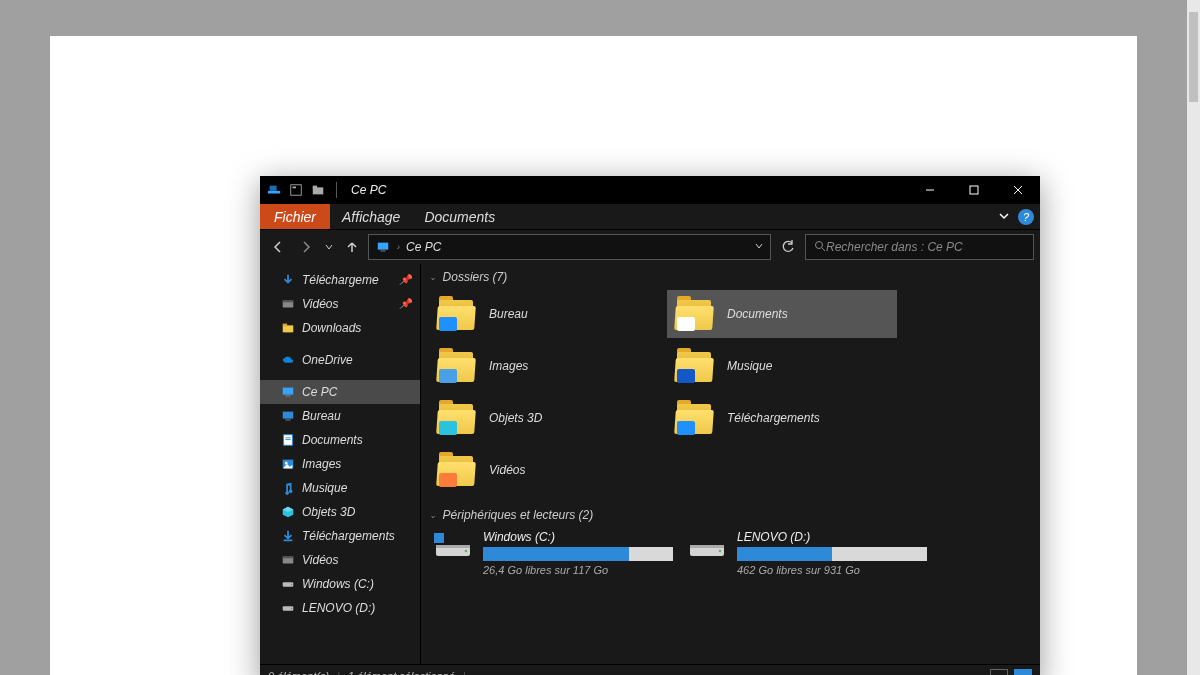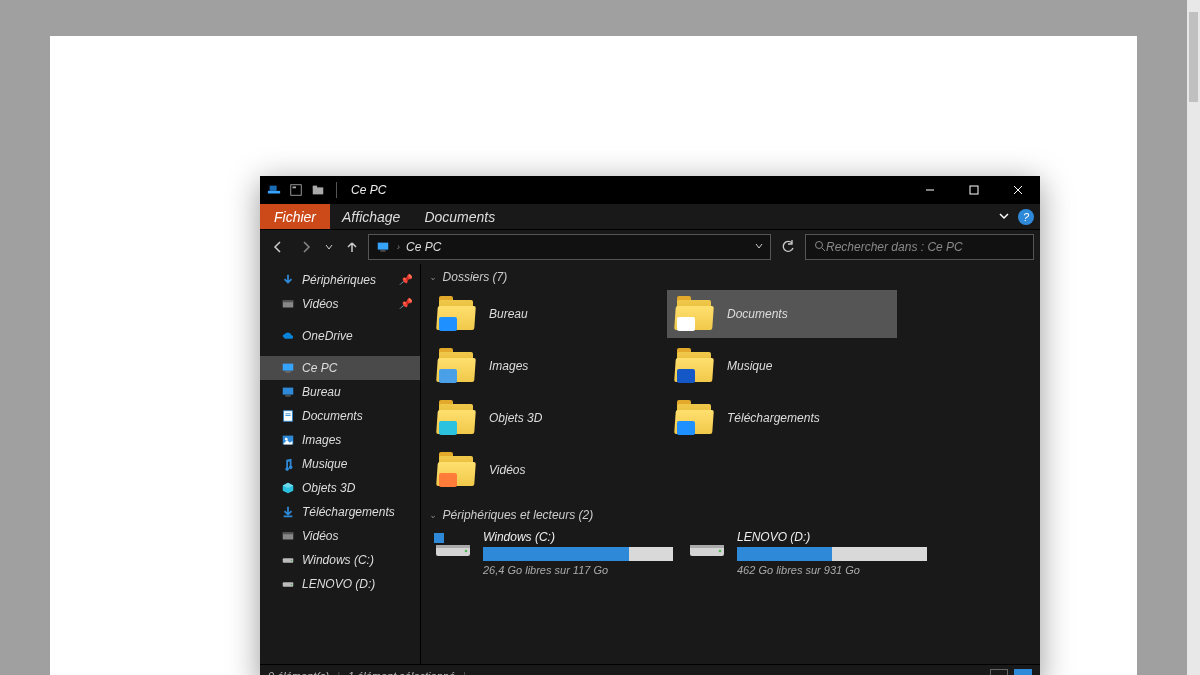--- a/index.html
+++ b/index.html
@@ -191,32 +191,41 @@
 
       <div class="body">
 
         <div class="sidebar">
           <div class="side-item">
             <span class="ico-sm">
                 <svg viewBox="0 0 16 16">
                   <path d="M8 2 L8 10 M4 7 L8 11 L12 7" stroke="#2e8ad8" fill="none" stroke-width="2"></path>
                 </svg>
               </span>
-            <span>Périphériques</span>
+            <span>Téléchargeme</span>
             <span class="pin">📌</span>
           </div>
           <div class="side-item">
             <span class="ico-sm">
                 <svg viewBox="0 0 16 16">
                   <rect x="2" y="4" width="12" height="8" fill="#888"></rect>
                   <rect x="2" y="4" width="12" height="2" fill="#555"></rect>
                 </svg>
               </span>
             <span>Vidéos</span>
             <span class="pin">📌</span>
+          </div>
+          <div class="side-item">
+            <span class="ico-sm">
+                <svg viewBox="0 0 16 16">
+                  <rect x="2" y="5" width="12" height="8" fill="#f0c94a"></rect>
+                  <rect x="2" y="3" width="5" height="3" fill="#e2a92a"></rect>
+                </svg>
+              </span>
+            <span>Downloads</span>
           </div>
 
           <div class="side-item root">
             <span class="ico-sm">
                 <svg viewBox="0 0 16 16">
                   <path d="M4 10 Q2 10 2 8 Q2 6 4 6 Q5 4 8 4 Q11 4 12 7 Q14 7 14 9 Q14 11 12 11 L4 11" fill="#0a84d8"></path>
                 </svg>
               </span>
             <span>OneDrive</span>
           </div>

